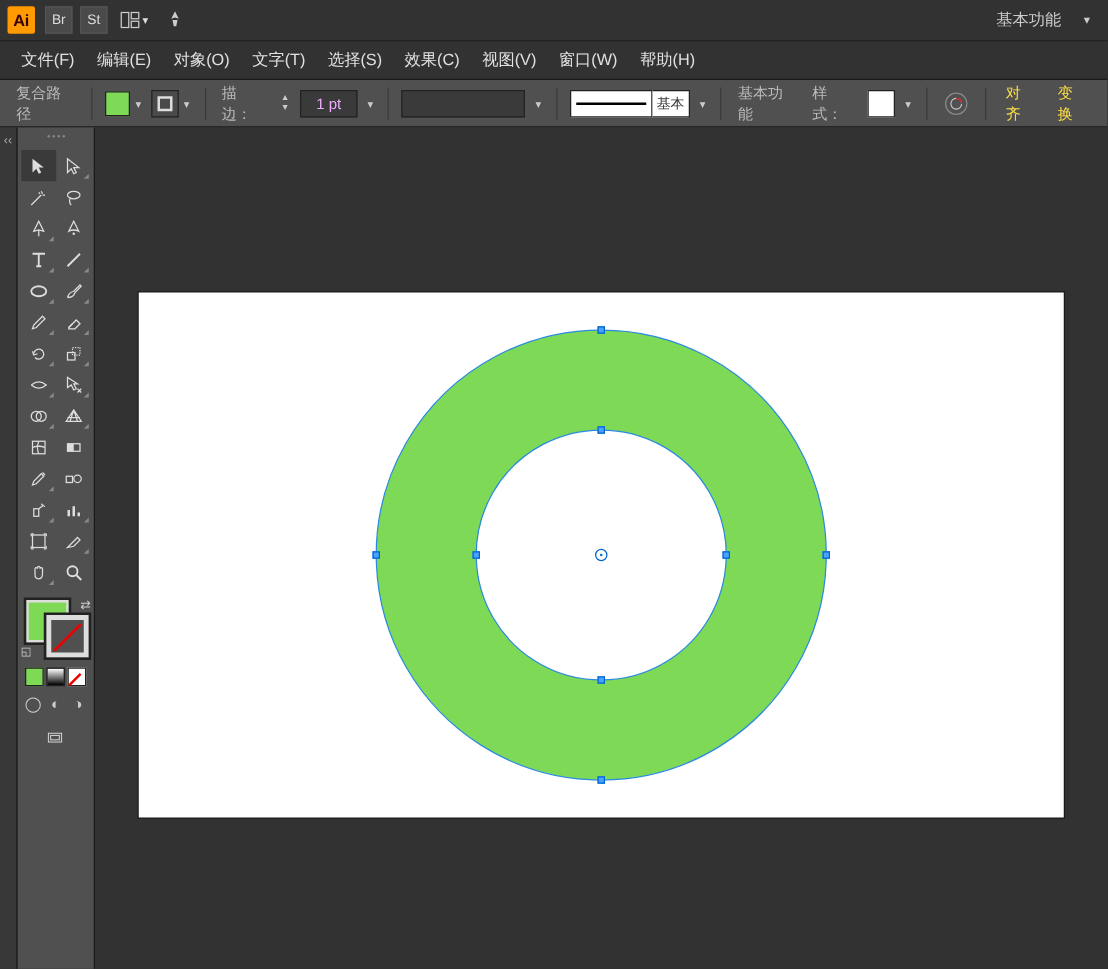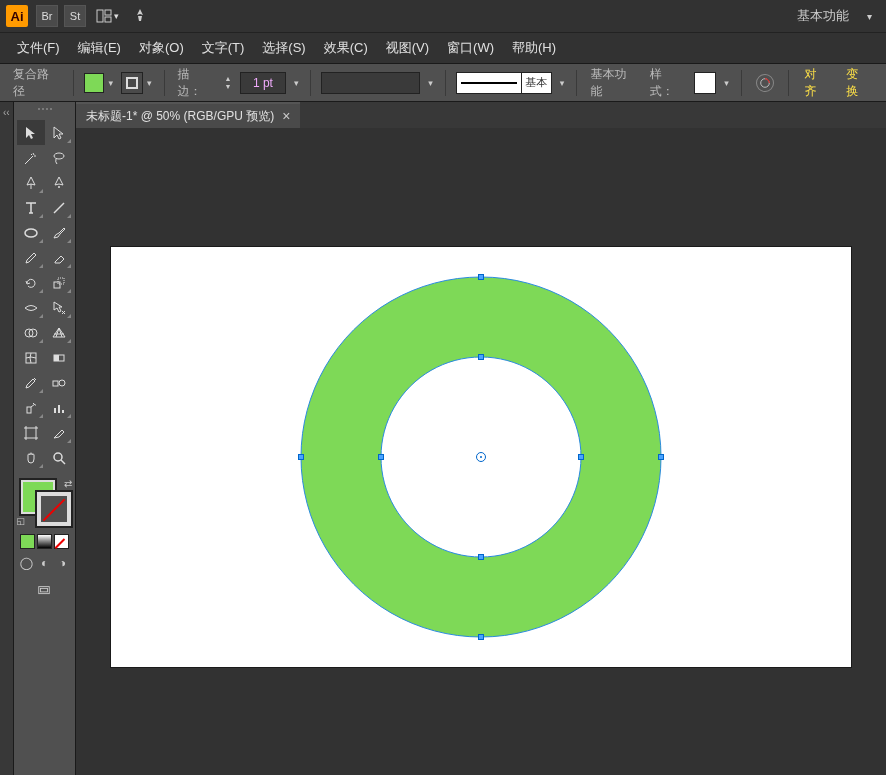--- a/index.html
+++ b/index.html
@@ -417,26 +417,20 @@
           <svg viewBox="0 0 16 16" width="16" height="14">
             <rect x="2" y="3" width="12" height="8" fill="none" stroke="#ccc"></rect>
             <rect x="4" y="5" width="8" height="4" fill="none" stroke="#ccc"></rect>
           </svg>
           <span class="tri" style="position:static;display:inline-block;margin-left:1px;"></span>
         </div>
     </div>
   </div>
 
   <div class="canvas-area">
-    <div class="doc-tabs">
-      <div class="doc-tab">
-        <span>未标题-1* @ 50% (RGB/GPU 预览)</span>
-        <span class="close">×</span>
-      </div>
-    </div>
     <div class="artboard-wrap">
       <div class="artboard">
         <svg class="donut" width="380" height="380" viewBox="0 0 380 380">
           <path d="M190 10 A180 180 0 1 0 190.01 10 Z M190 90 A100 100 0 1 1 189.99 90 Z" fill="#7ed957" stroke="#2a8adf" stroke-width="1" fill-rule="evenodd"></path>
         </svg>
 
         <div class="handle" style="left:calc(50% - 3px); top:calc(50% - 183px);"></div>
         <div class="handle" style="left:calc(50% - 3px); top:calc(50% + 177px);"></div>
         <div class="handle" style="left:calc(50% - 183px); top:calc(50% - 3px);"></div>
         <div class="handle" style="left:calc(50% + 177px); top:calc(50% - 3px);"></div>

